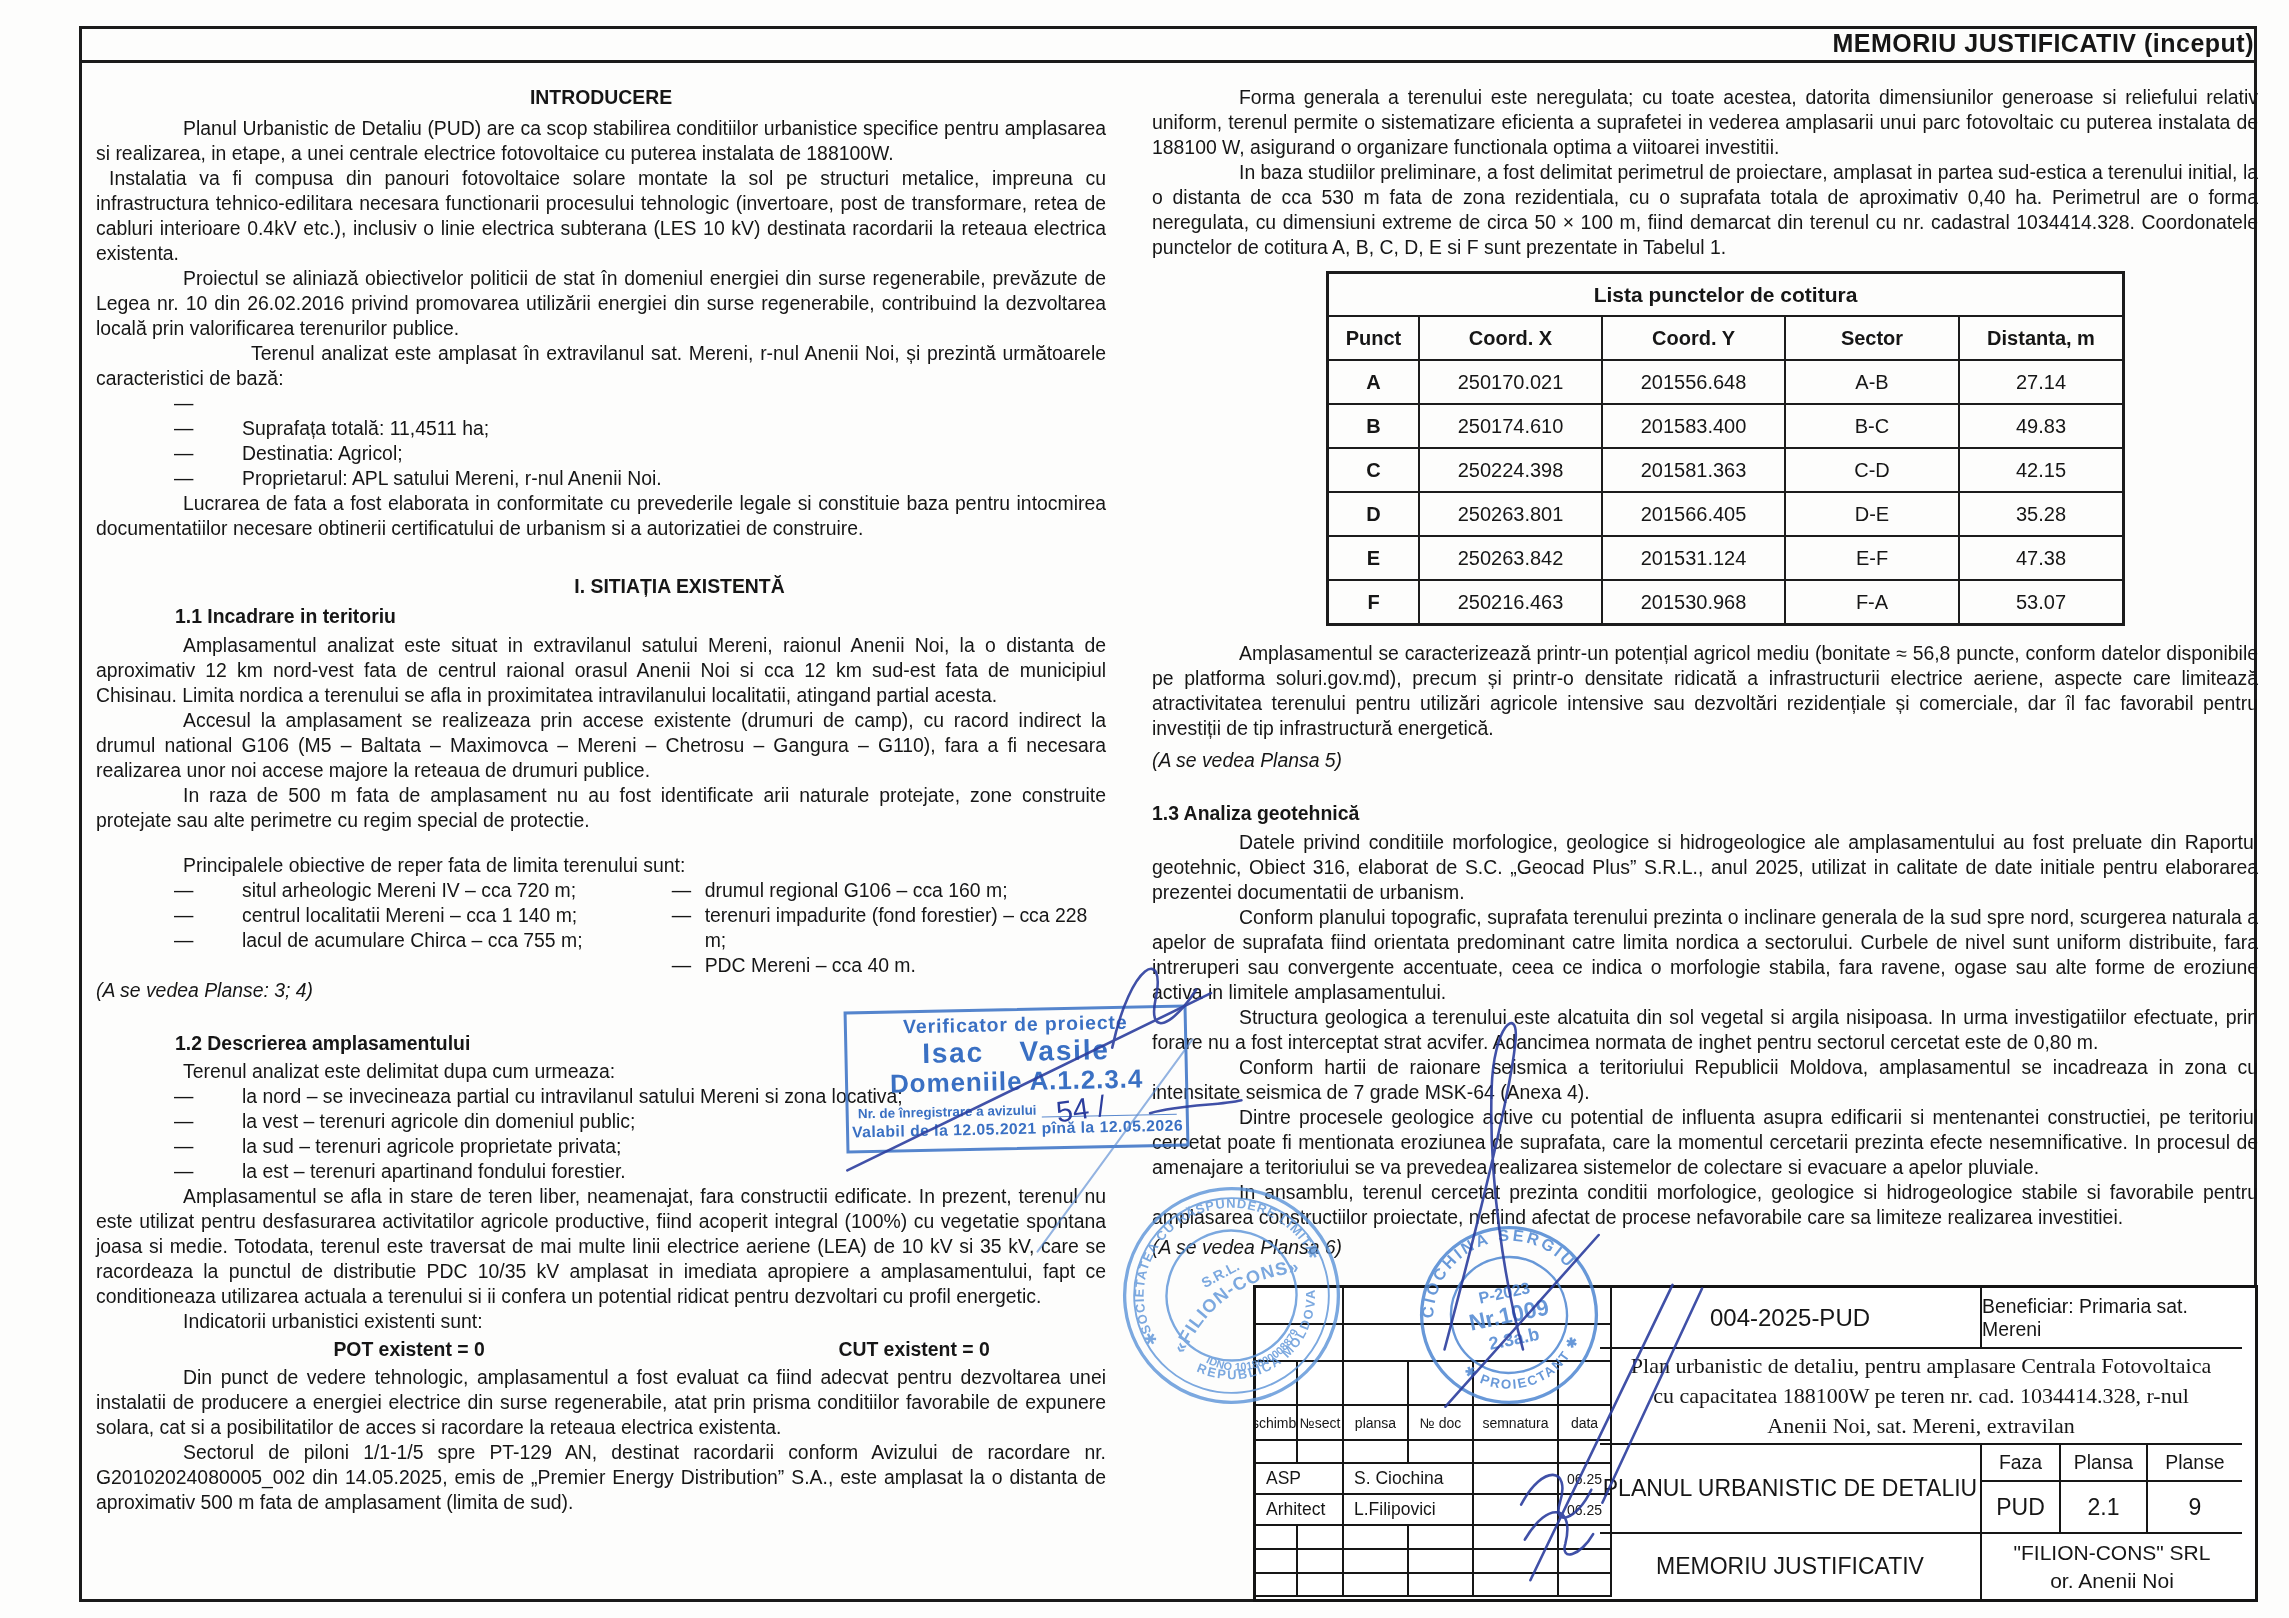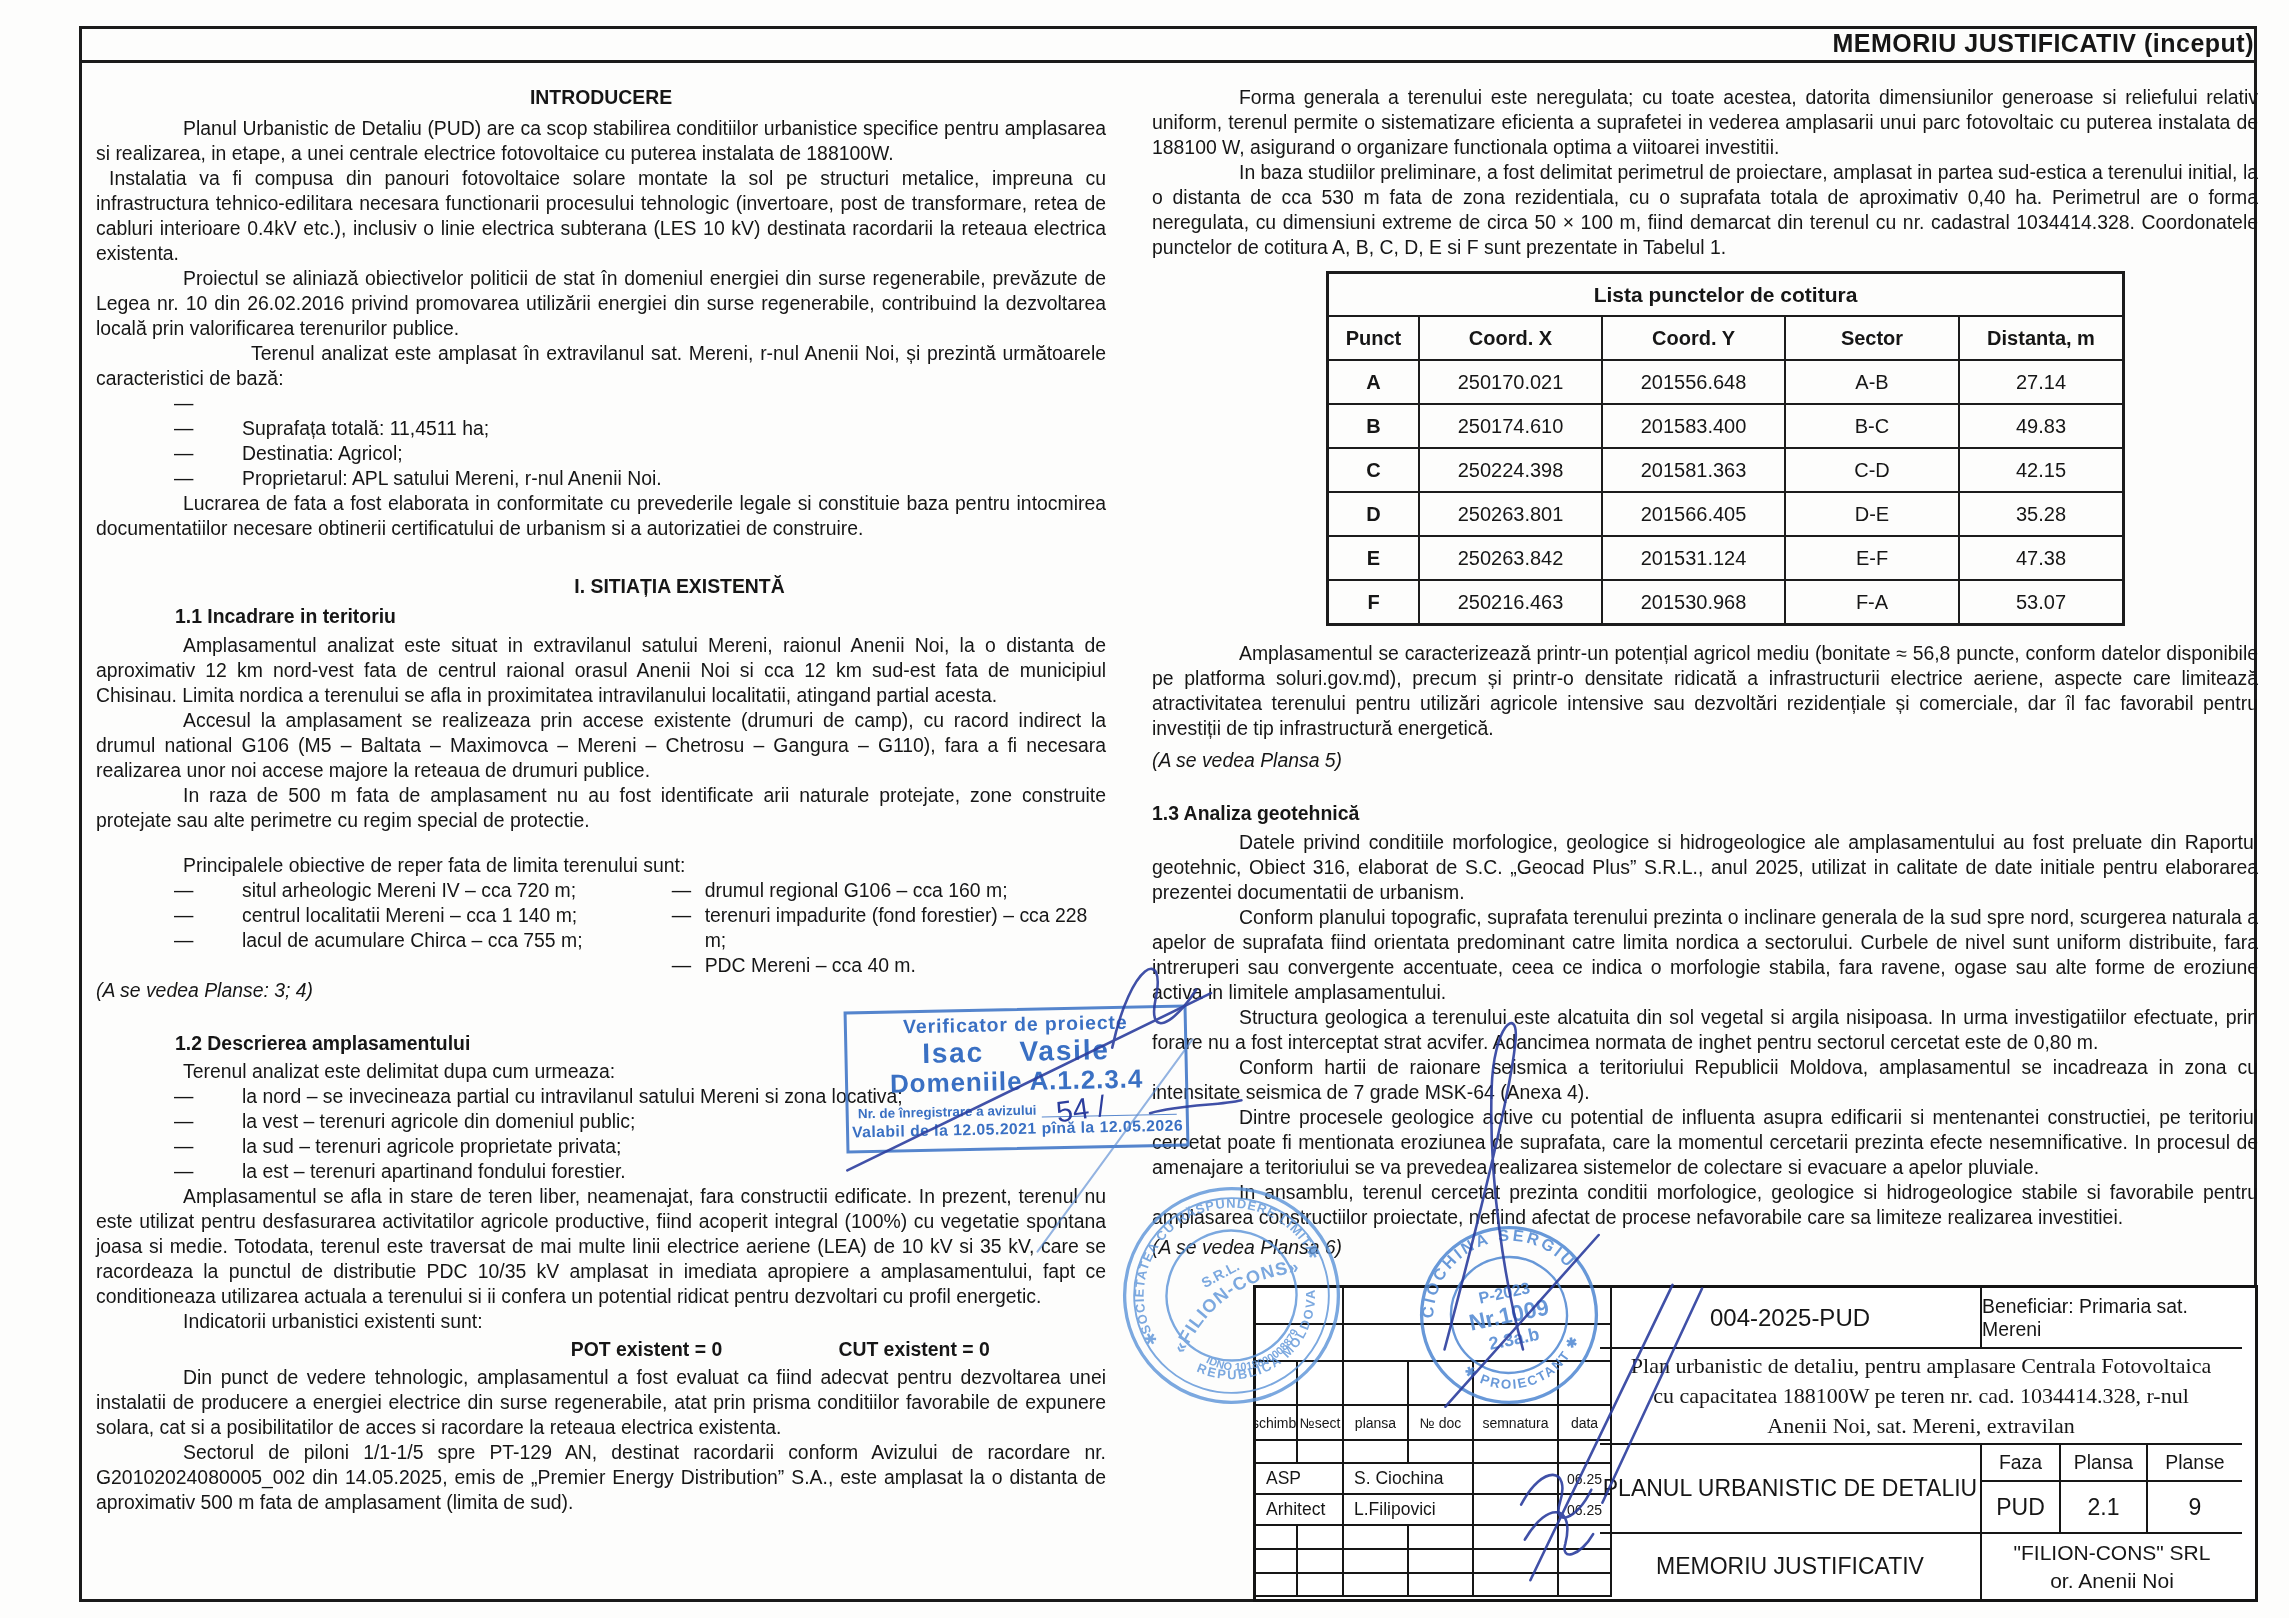--- a/index.html
+++ b/index.html
@@ -25,21 +25,21 @@
   .btxt{flex:1;text-align:left;}
   .objrow{display:flex;margin-top:16.6px;}
   .obj-col-a{width:57%;}
   .obj-col-b{width:43%;}
   .obj-item{display:flex;}
   .odash-a{flex:none;width:68px;padding-left:78px;}
   .odash-b{flex:none;width:33px;}
   .otxt{flex:1;text-align:left;}
   .italic{font-style:italic;text-align:left;}
   .potcut{display:flex;font-weight:700;margin:2.8px 0;}
-  .potcut .pc-a{width:62%;text-align:right;}
+  .potcut .pc-a{width:62%;text-align:center;}
   .potcut .pc-b{width:38%;text-align:center;}
   
   .tblwrap{position:relative;margin:11px 0 14.8px 174px;width:799px;}
   table.coords{border-collapse:collapse;width:799px;border:3.7px solid #1c1c1c;}
   table.coords td,table.coords th{border:2.8px solid #1c1c1c;text-align:center;
        font-size:20px;padding:0;height:42px;font-weight:400;}
   table.coords .t-title{font-weight:700;font-size:21px;height:41px;}
   table.coords th{font-weight:700;height:42px;}
   table.coords td.pcol{font-weight:700;}
   

